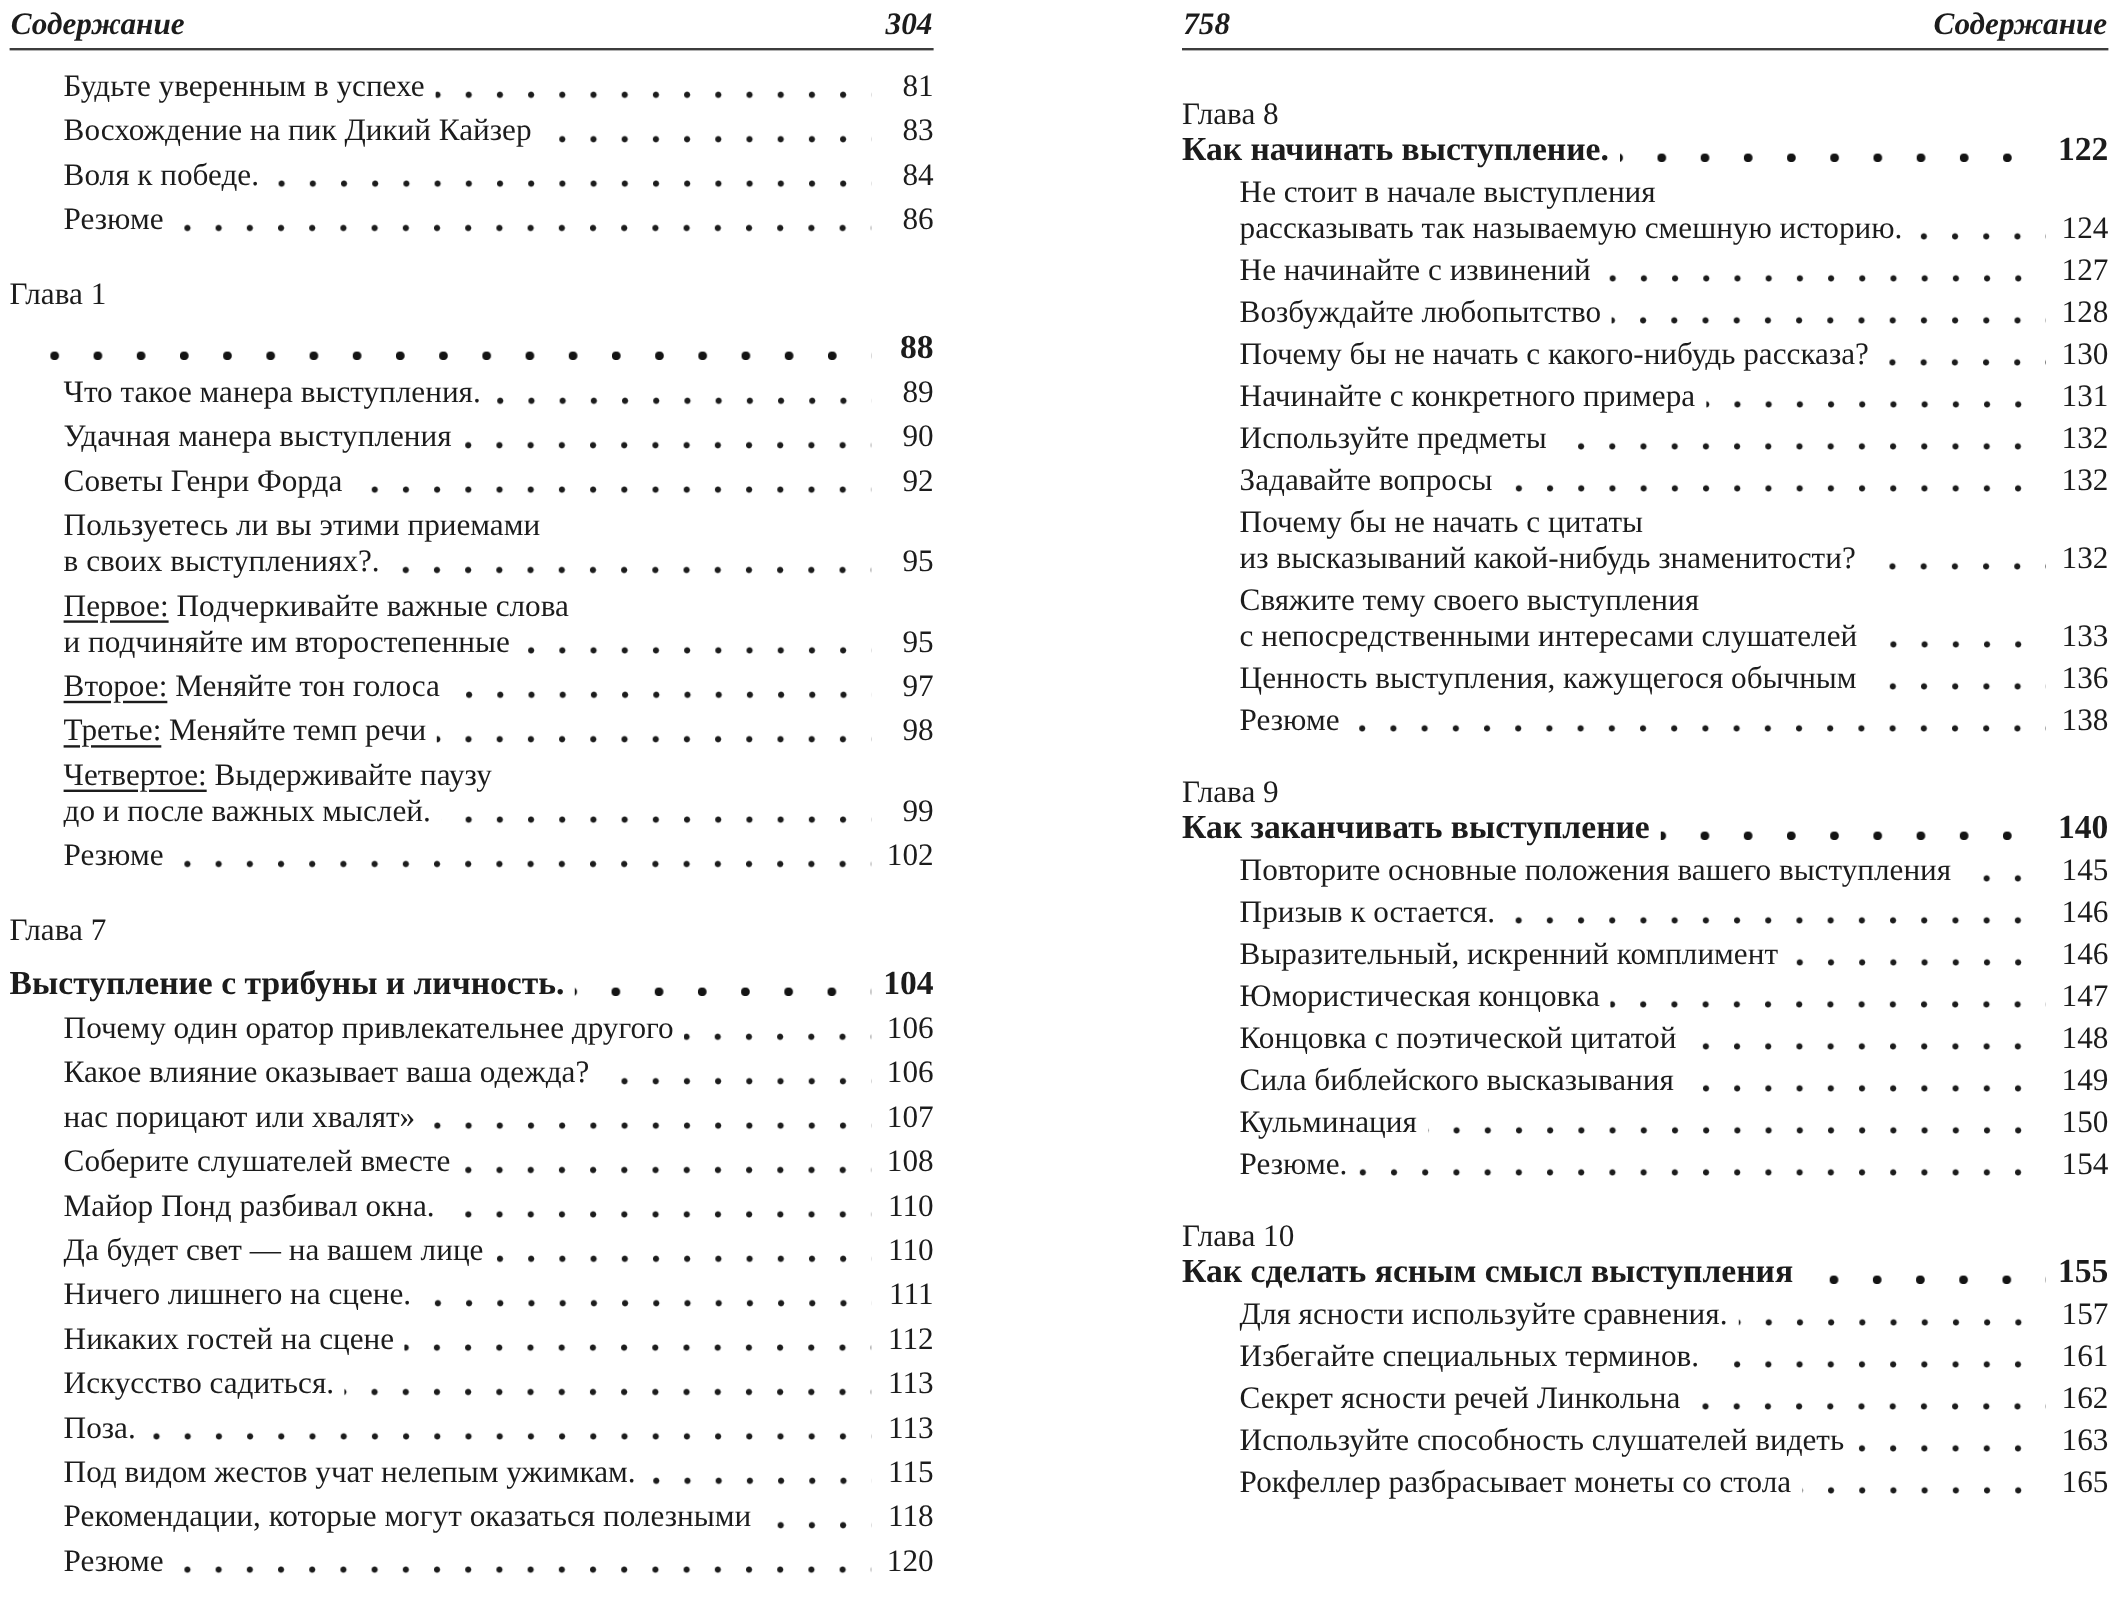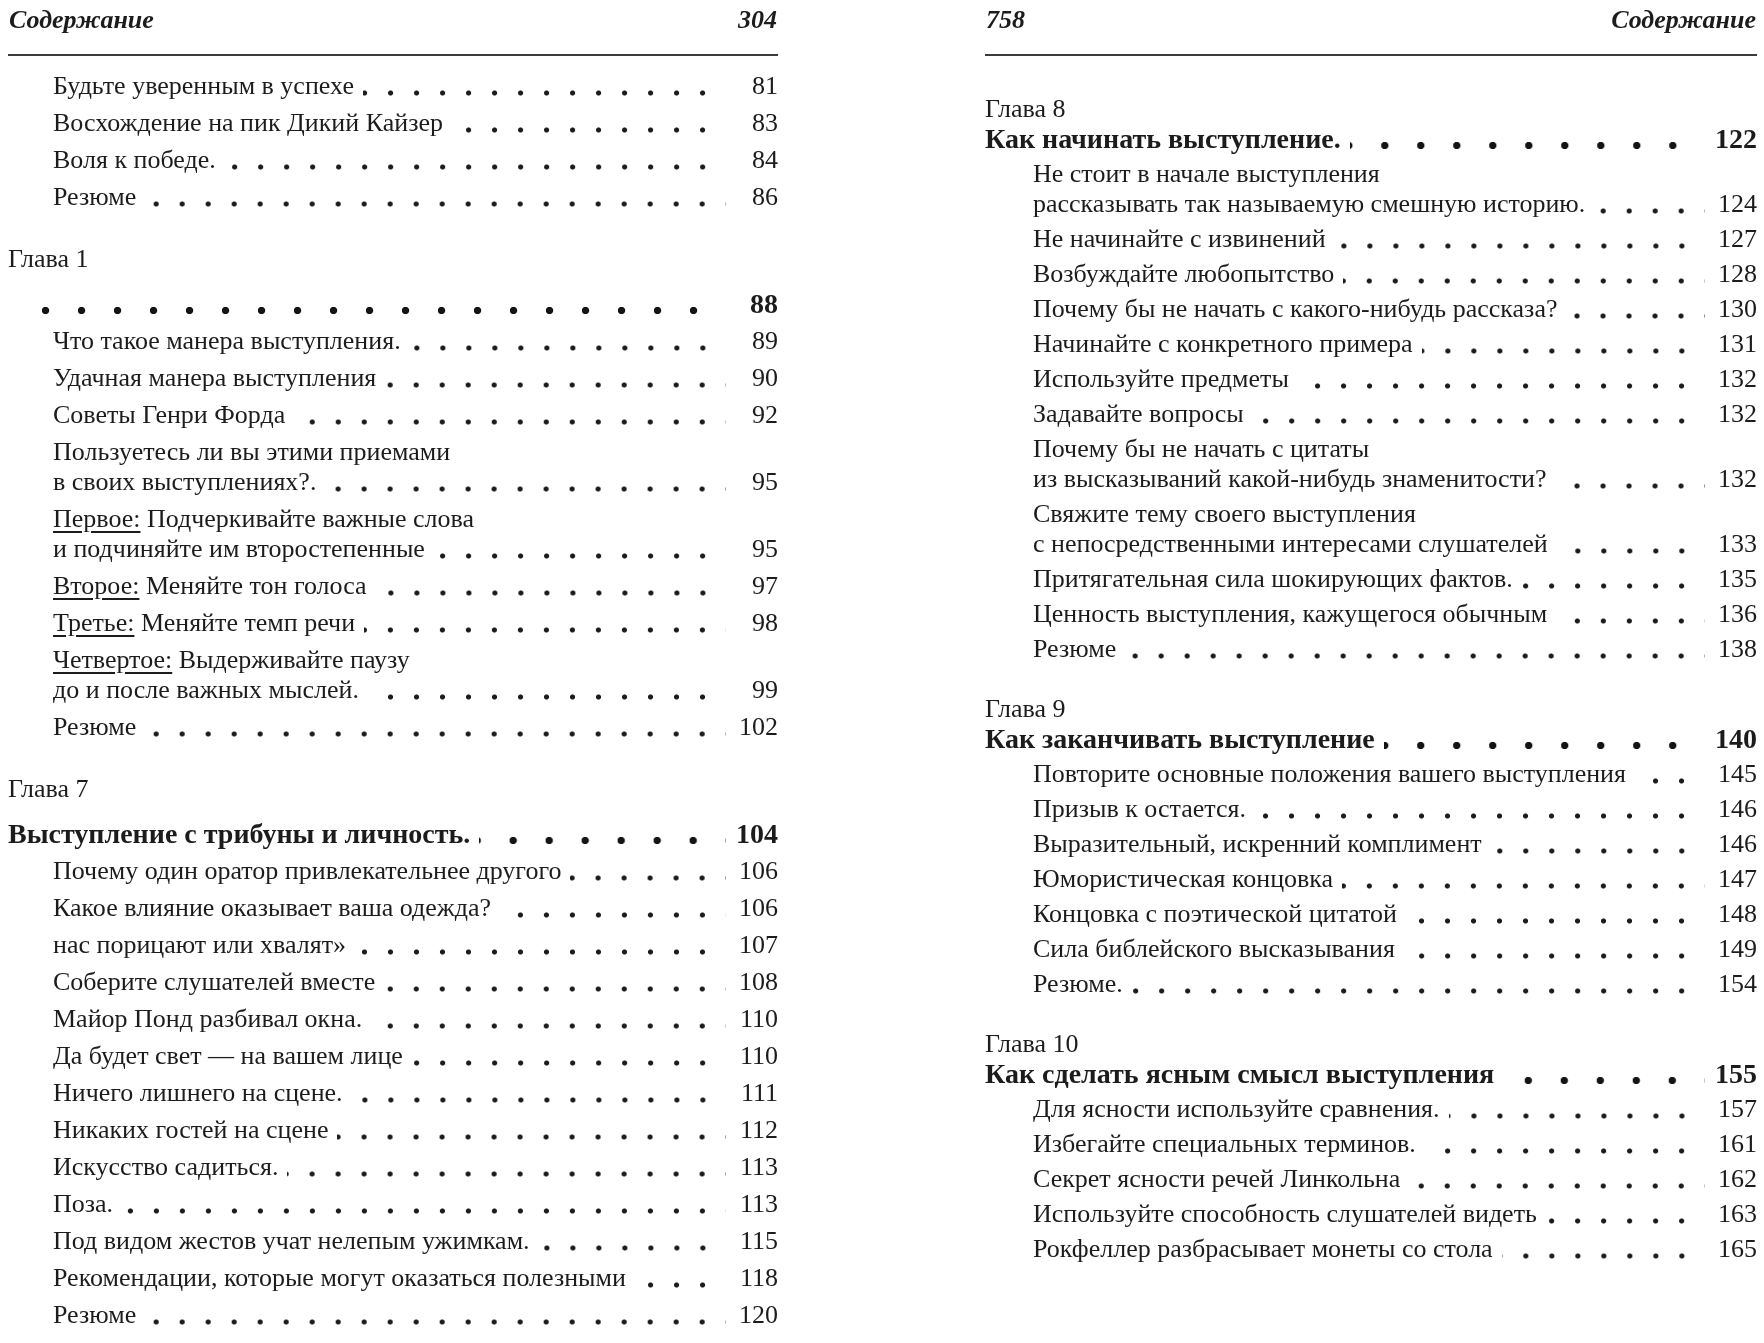--- a/index.html
+++ b/index.html
@@ -8,21 +8,21 @@
     font-family:"Liberation Serif","DejaVu Serif",serif;
     color:var(--ink,#1c1c1c);
   }
   .spread{display:flex;padding:4px 7px 0 8px;box-sizing:border-box;}
   .page{width:770px;flex:none;}
   .page.right{margin-left:207px;width:772px;}
 
   .pagehead{
     display:flex;justify-content:space-between;align-items:baseline;
     font-style:italic;font-weight:bold;font-size:26px;line-height:30px;
-    border-bottom:2.5px solid #3c3c3c;padding:1px 1px 19px 1px;
+    border-bottom:2.5px solid #3c3c3c;padding:1px 1px 5px 1px;
   }
 
   .content{padding-top:8px;}
 
   .entry{font-size:26px;line-height:30px;}
   .page.left  .entry.item{margin:7px 0 0 45px;}
   .page.right .entry.item{margin:5px 0 0 48px;}
   .page.left  .entry.chapter{margin:32px 0 0 0;}
   .page.right .entry.chapter{margin:30px 0 0 0;}
   .page.left  .entry.title{margin:15px 0 0 0;}
@@ -361,27 +361,20 @@
             <span class="txt">Свяжите тему своего выступления</span>
           </div>
           <div class="tline">
             <span class="txt">с непосредственными интересами слушателей</span>
             <span class="leader"></span>
             <span class="pg">133</span>
           </div>
         </div>
         <div class="entry item">
           <div class="tline">
-            <span class="txt">Притягательная сила шокирующих фактов.</span>
-            <span class="leader"></span>
-            <span class="pg">135</span>
-          </div>
-        </div>
-        <div class="entry item">
-          <div class="tline">
             <span class="txt">Ценность выступления, кажущегося обычным</span>
             <span class="leader"></span>
             <span class="pg">136</span>
           </div>
         </div>
         <div class="entry item">
           <div class="tline">
             <span class="txt">Резюме</span>
             <span class="leader"></span>
             <span class="pg">138</span>
@@ -432,20 +425,27 @@
             <span class="txt">Концовка с поэтической цитатой</span>
             <span class="leader"></span>
             <span class="pg">148</span>
           </div>
         </div>
         <div class="entry item">
           <div class="tline">
             <span class="txt">Сила библейского высказывания</span>
             <span class="leader"></span>
             <span class="pg">149</span>
+          </div>
+        </div>
+        <div class="entry item">
+          <div class="tline">
+            <span class="txt">Кульминация</span>
+            <span class="leader"></span>
+            <span class="pg">150</span>
           </div>
         </div>
         <div class="entry item">
           <div class="tline">
             <span class="txt">Резюме.</span>
             <span class="leader"></span>
             <span class="pg">154</span>
           </div>
         </div>
         <div class="entry chapter">

